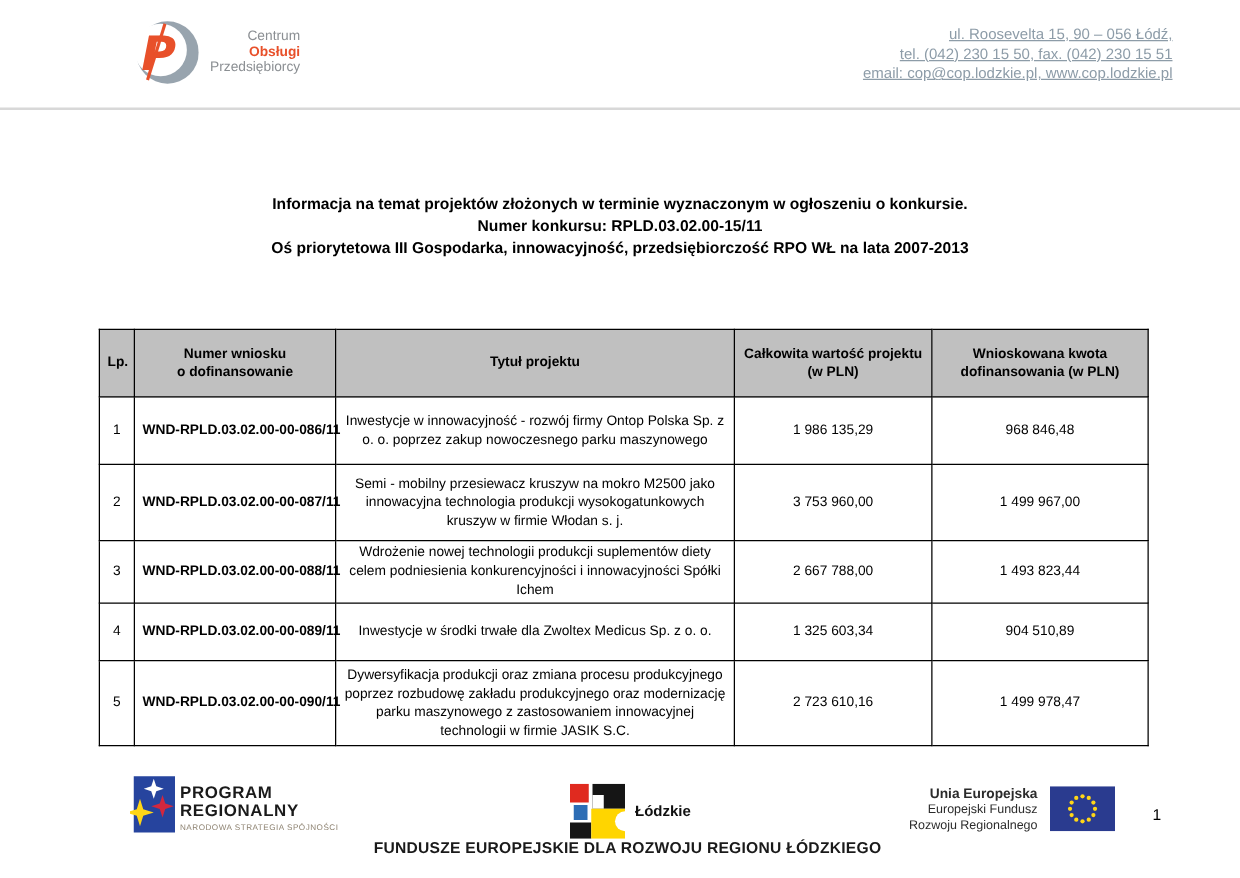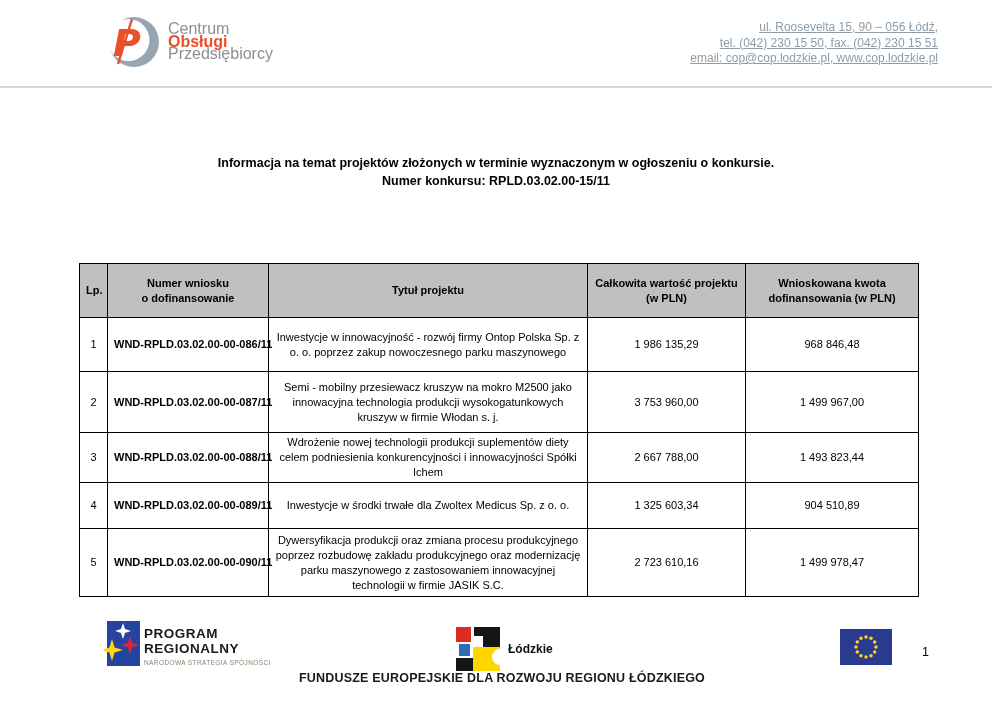--- a/index.html
+++ b/index.html
@@ -2,21 +2,21 @@
 <html><head>
 <meta charset="utf-8">
 <style>
   * { margin:0; padding:0; box-sizing:border-box; }
   body { background:#fff; font-family:"Liberation Sans", sans-serif; }
   .page { position:relative; width:992px; height:702px; background:#ffffff; overflow:hidden; margin:0 auto; }
 
   
   .cop-logo { position:absolute; left:105px; top:14px; display:flex; align-items:center; }
   .cop-logo .mark { width:54px; height:56px; }
-  .cop-logo .words { margin-left:9px; font-size:16px; line-height:12.5px; color:#8b8f93; }
+  .cop-logo .words { margin-left:9px; font-size:11px; line-height:12.5px; color:#8b8f93;text-align:right; }
   .cop-logo .words .accent { color:#e8502a; font-weight:bold; }
   .address { position:absolute; right:54px; top:20px; text-align:right; color:#8d9ca8; font-size:12px; line-height:15.5px;text-decoration:underline; }
   .rule { position:absolute; left:0; top:86px; width:992px; height:2px; background:#d8d8d8; }
 
   
   .title-block { position:absolute; left:0; top:155px; width:100%; text-align:center; font-weight:bold; font-size:12.5px; line-height:17.5px; color:#000; }
 
   
   table.projects { position:absolute; left:79px; top:263px; width:839px; border-collapse:collapse; table-layout:fixed; }
   table.projects th, table.projects td { border:1px solid #000; text-align:center; vertical-align:middle; padding:2px 6px; font-size:11px; line-height:15px; color:#000; }
@@ -70,20 +70,21 @@
     <div>ul. Roosevelta 15, 90 – 056 Łódź,</div>
     <div>tel. (042) 230 15 50, fax. (042) 230 15 51</div>
     <div>email: cop@cop.lodzkie.pl, www.cop.lodzkie.pl</div>
   </div>
 
   <div class="rule"></div>
 
   <div class="title-block">
     <div>Informacja na temat projektów złożonych w terminie wyznaczonym w ogłoszeniu o konkursie.</div>
     <div>Numer konkursu: RPLD.03.02.00-15/11</div>
+    <div>Oś priorytetowa III Gospodarka, innowacyjność, przedsiębiorczość RPO WŁ na lata 2007-2013</div>
   </div>
 
   <table class="projects">
     <colgroup>
       <col style="width:28px">
         <col style="width:161px">
         <col style="width:319px">
         <col style="width:158px">
         <col style="width:173px">
     </colgroup>
@@ -168,20 +169,25 @@
       <rect x="18" y="9" width="9" height="11" fill="#ffffff"></rect>
       <rect x="0" y="0" width="15" height="15" fill="#e02a1f"></rect>
       <rect x="3" y="17" width="11" height="12" fill="#2d6db5"></rect>
       <rect x="0" y="31" width="17" height="13" fill="#151515"></rect>
       <rect x="17" y="20" width="27" height="24" fill="#ffd500"></rect>
       <circle cx="44" cy="30" r="8" fill="#ffffff"></circle>
     </svg>
     <div class="label">Łódzkie</div>
   </div>
 
+  <div class="eu-text">
+    <div class="b">Unia Europejska</div>
+    <div class="s">Europejski Fundusz</div>
+    <div class="s">Rozwoju Regionalnego</div>
+  </div>
 
   <svg class="eu-flag" width="52" height="36" viewBox="0 0 52 36" xmlns="http://www.w3.org/2000/svg">
     <rect width="52" height="36" fill="#2a3b8f"></rect>
     <g fill="#ffd617">
       <circle cx="26" cy="8" r="1.7"></circle>
         <circle cx="31" cy="9.3" r="1.7"></circle>
         <circle cx="34.7" cy="13" r="1.7"></circle>
       <circle cx="36" cy="18" r="1.7"></circle>
         <circle cx="34.7" cy="23" r="1.7"></circle>
         <circle cx="31" cy="26.7" r="1.7"></circle>

